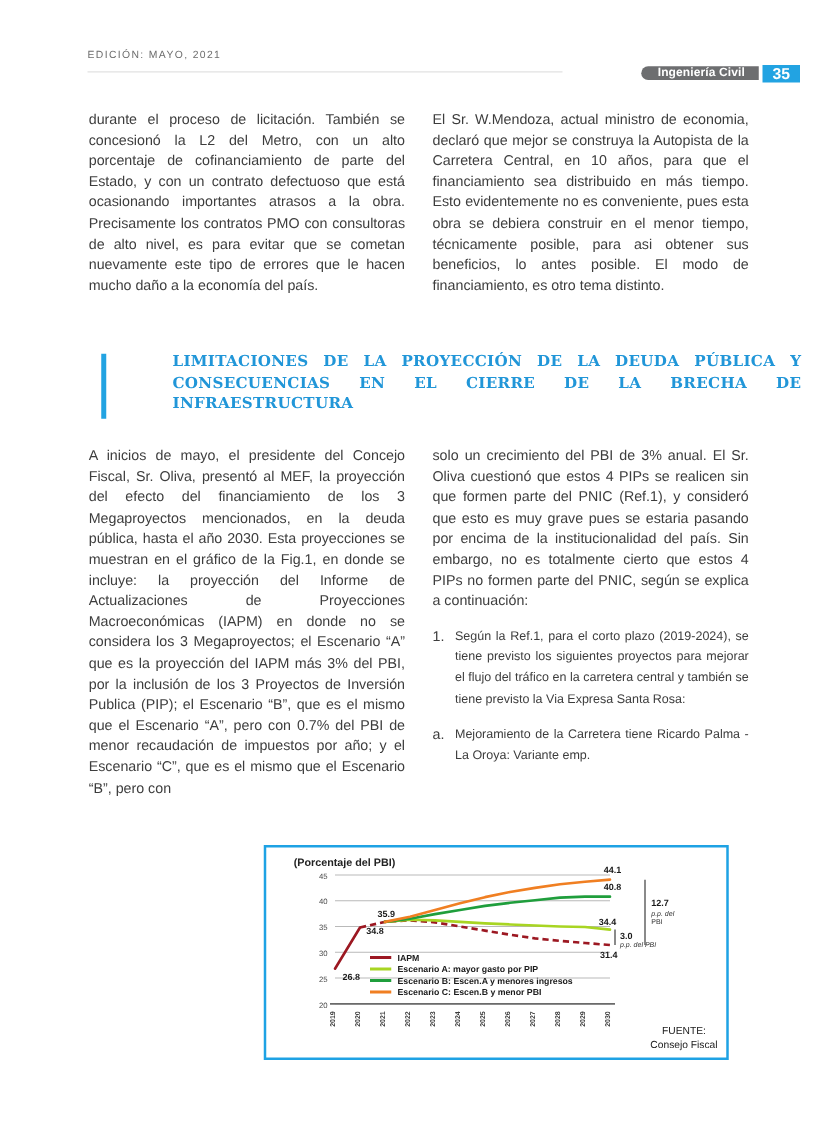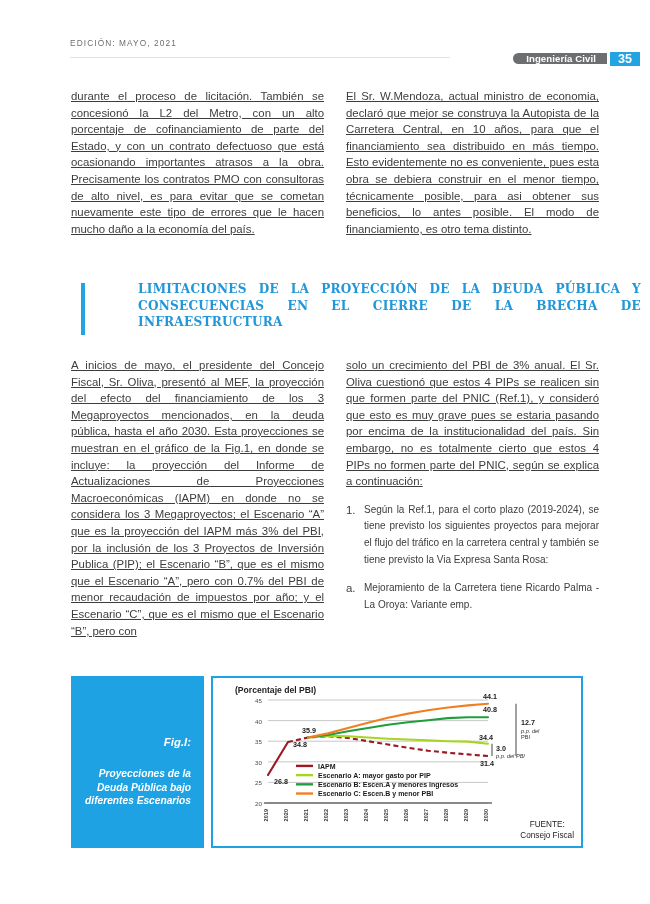--- a/index.html
+++ b/index.html
@@ -70,21 +70,21 @@
 
   
   .col {
     position: absolute;
     width: 253px;
     font-size: 11.4px;
     line-height: 16.6px;
     text-align: justify;
     color: #3d3d3d;
   }
-  .col p { margin: 0; text-decoration: underline; }
+  .col p { margin: 0; }
   .col-left-top  { left: 71px;  top: 88px; }
   .col-right-top { left: 346px; top: 88px; }
   .col-left-bot  { left: 71px;  top: 357px; }
   .col-right-bot { left: 346px; top: 357px; }
 
   
   .section-heading {
     position: absolute;
     left: 81px; top: 281px;
     width: 520px;
@@ -220,24 +220,20 @@
     <div class="body">Según la Ref.1, para el corto plazo (2019-2024), se tiene previsto los siguientes proyectos para mejorar el flujo del tráfico en la carretera central y también se tiene previsto la Via Expresa Santa Rosa:</div>
   </div>
   <div class="list-item">
     <div class="marker">a.</div>
     <div class="body">Mejoramiento de la Carretera tiene Ricardo  Palma - La Oroya: Variante emp.</div>
   </div>
 </div>
 
 <div class="figure-block">
 
-  <div class="fig-caption">
-    <div class="fig-label">Fig.I:</div>
-    <div class="fig-desc">Proyecciones de la Deuda Pública bajo diferentes Escenarios</div>
-  </div>
 
   <div class="fig-chart">
     <div class="chart-inner">
       <div class="chart-title">(Porcentaje del PBI)</div>
       <svg id="chart-svg" width="363" height="167" viewBox="0 0 363 167" style="position:absolute;left:0;top:0;">
           <line x1="55" y1="125" x2="275" y2="125" stroke="#b9b9b9" stroke-width="0.8"></line>
           <text x="49" y="128" text-anchor="end" font-size="6.2" font-family="&quot;Liberation Sans&quot;, sans-serif" fill="#4a4a4a">20</text>
           <line x1="55" y1="104.4" x2="275" y2="104.4" stroke="#b9b9b9" stroke-width="0.8"></line>
           <text x="49" y="107.4" text-anchor="end" font-size="6.2" font-family="&quot;Liberation Sans&quot;, sans-serif" fill="#4a4a4a">25</text>
           <line x1="55" y1="83.8" x2="275" y2="83.8" stroke="#b9b9b9" stroke-width="0.8"></line>

